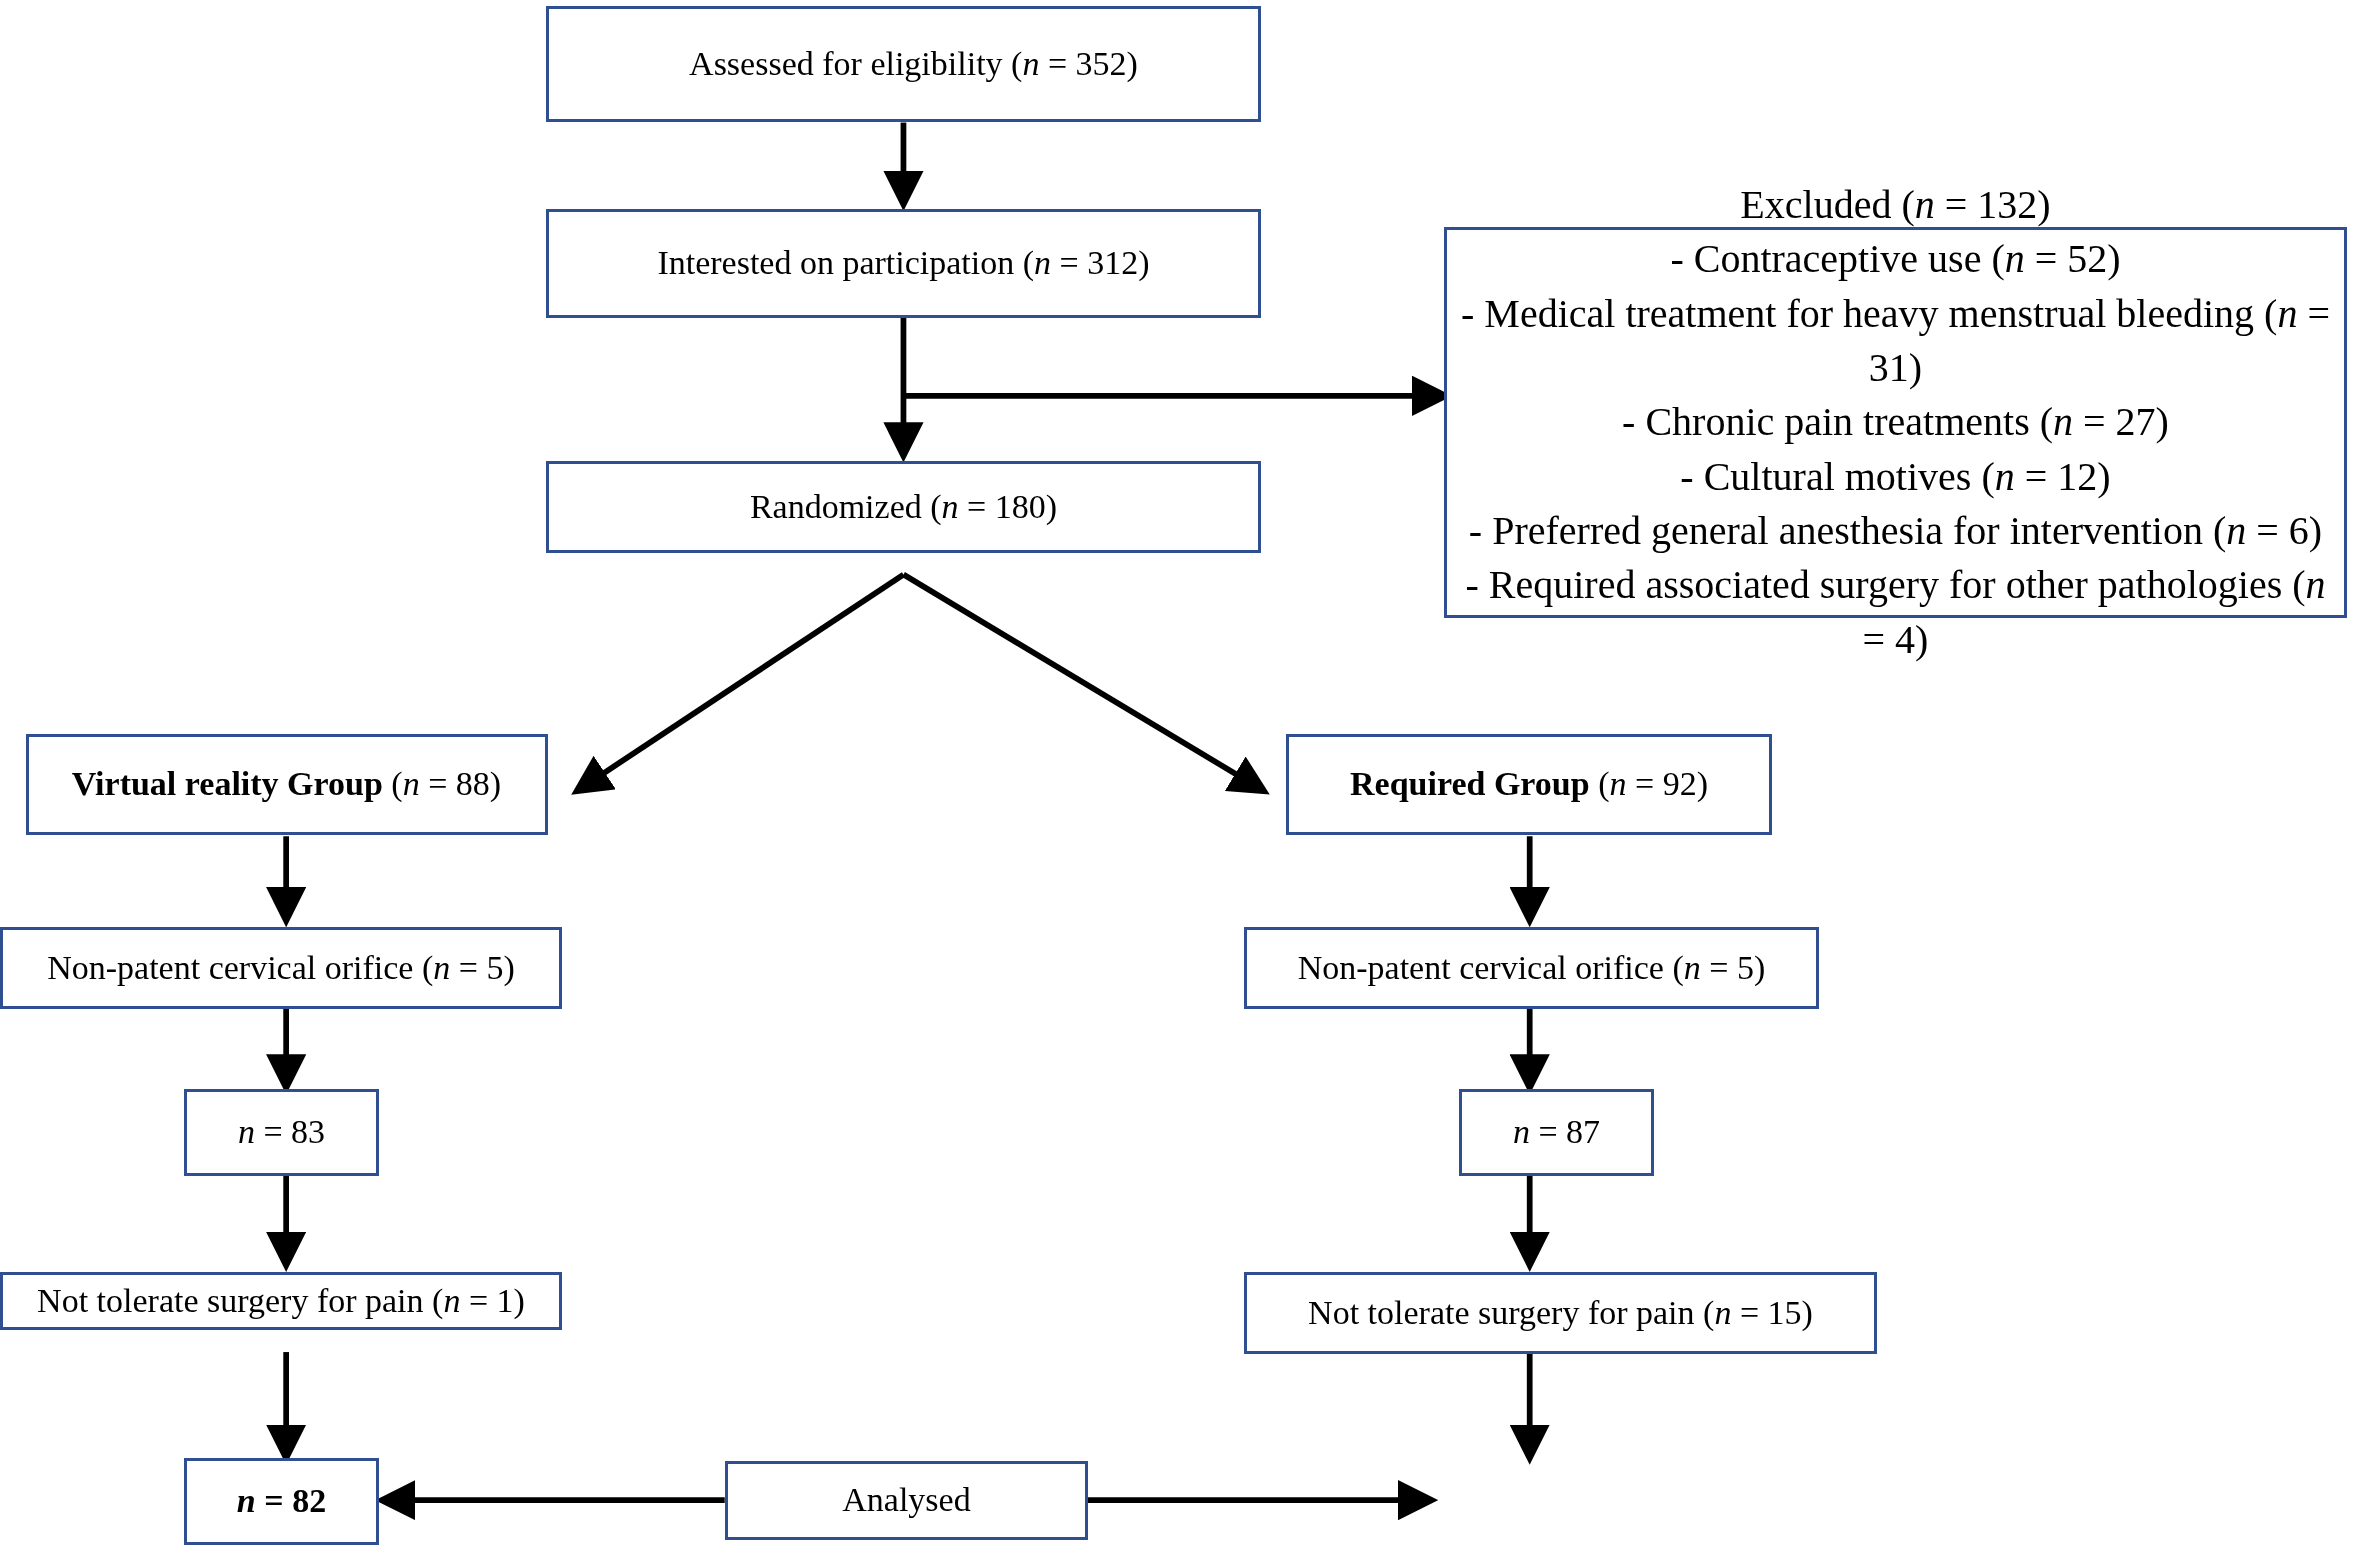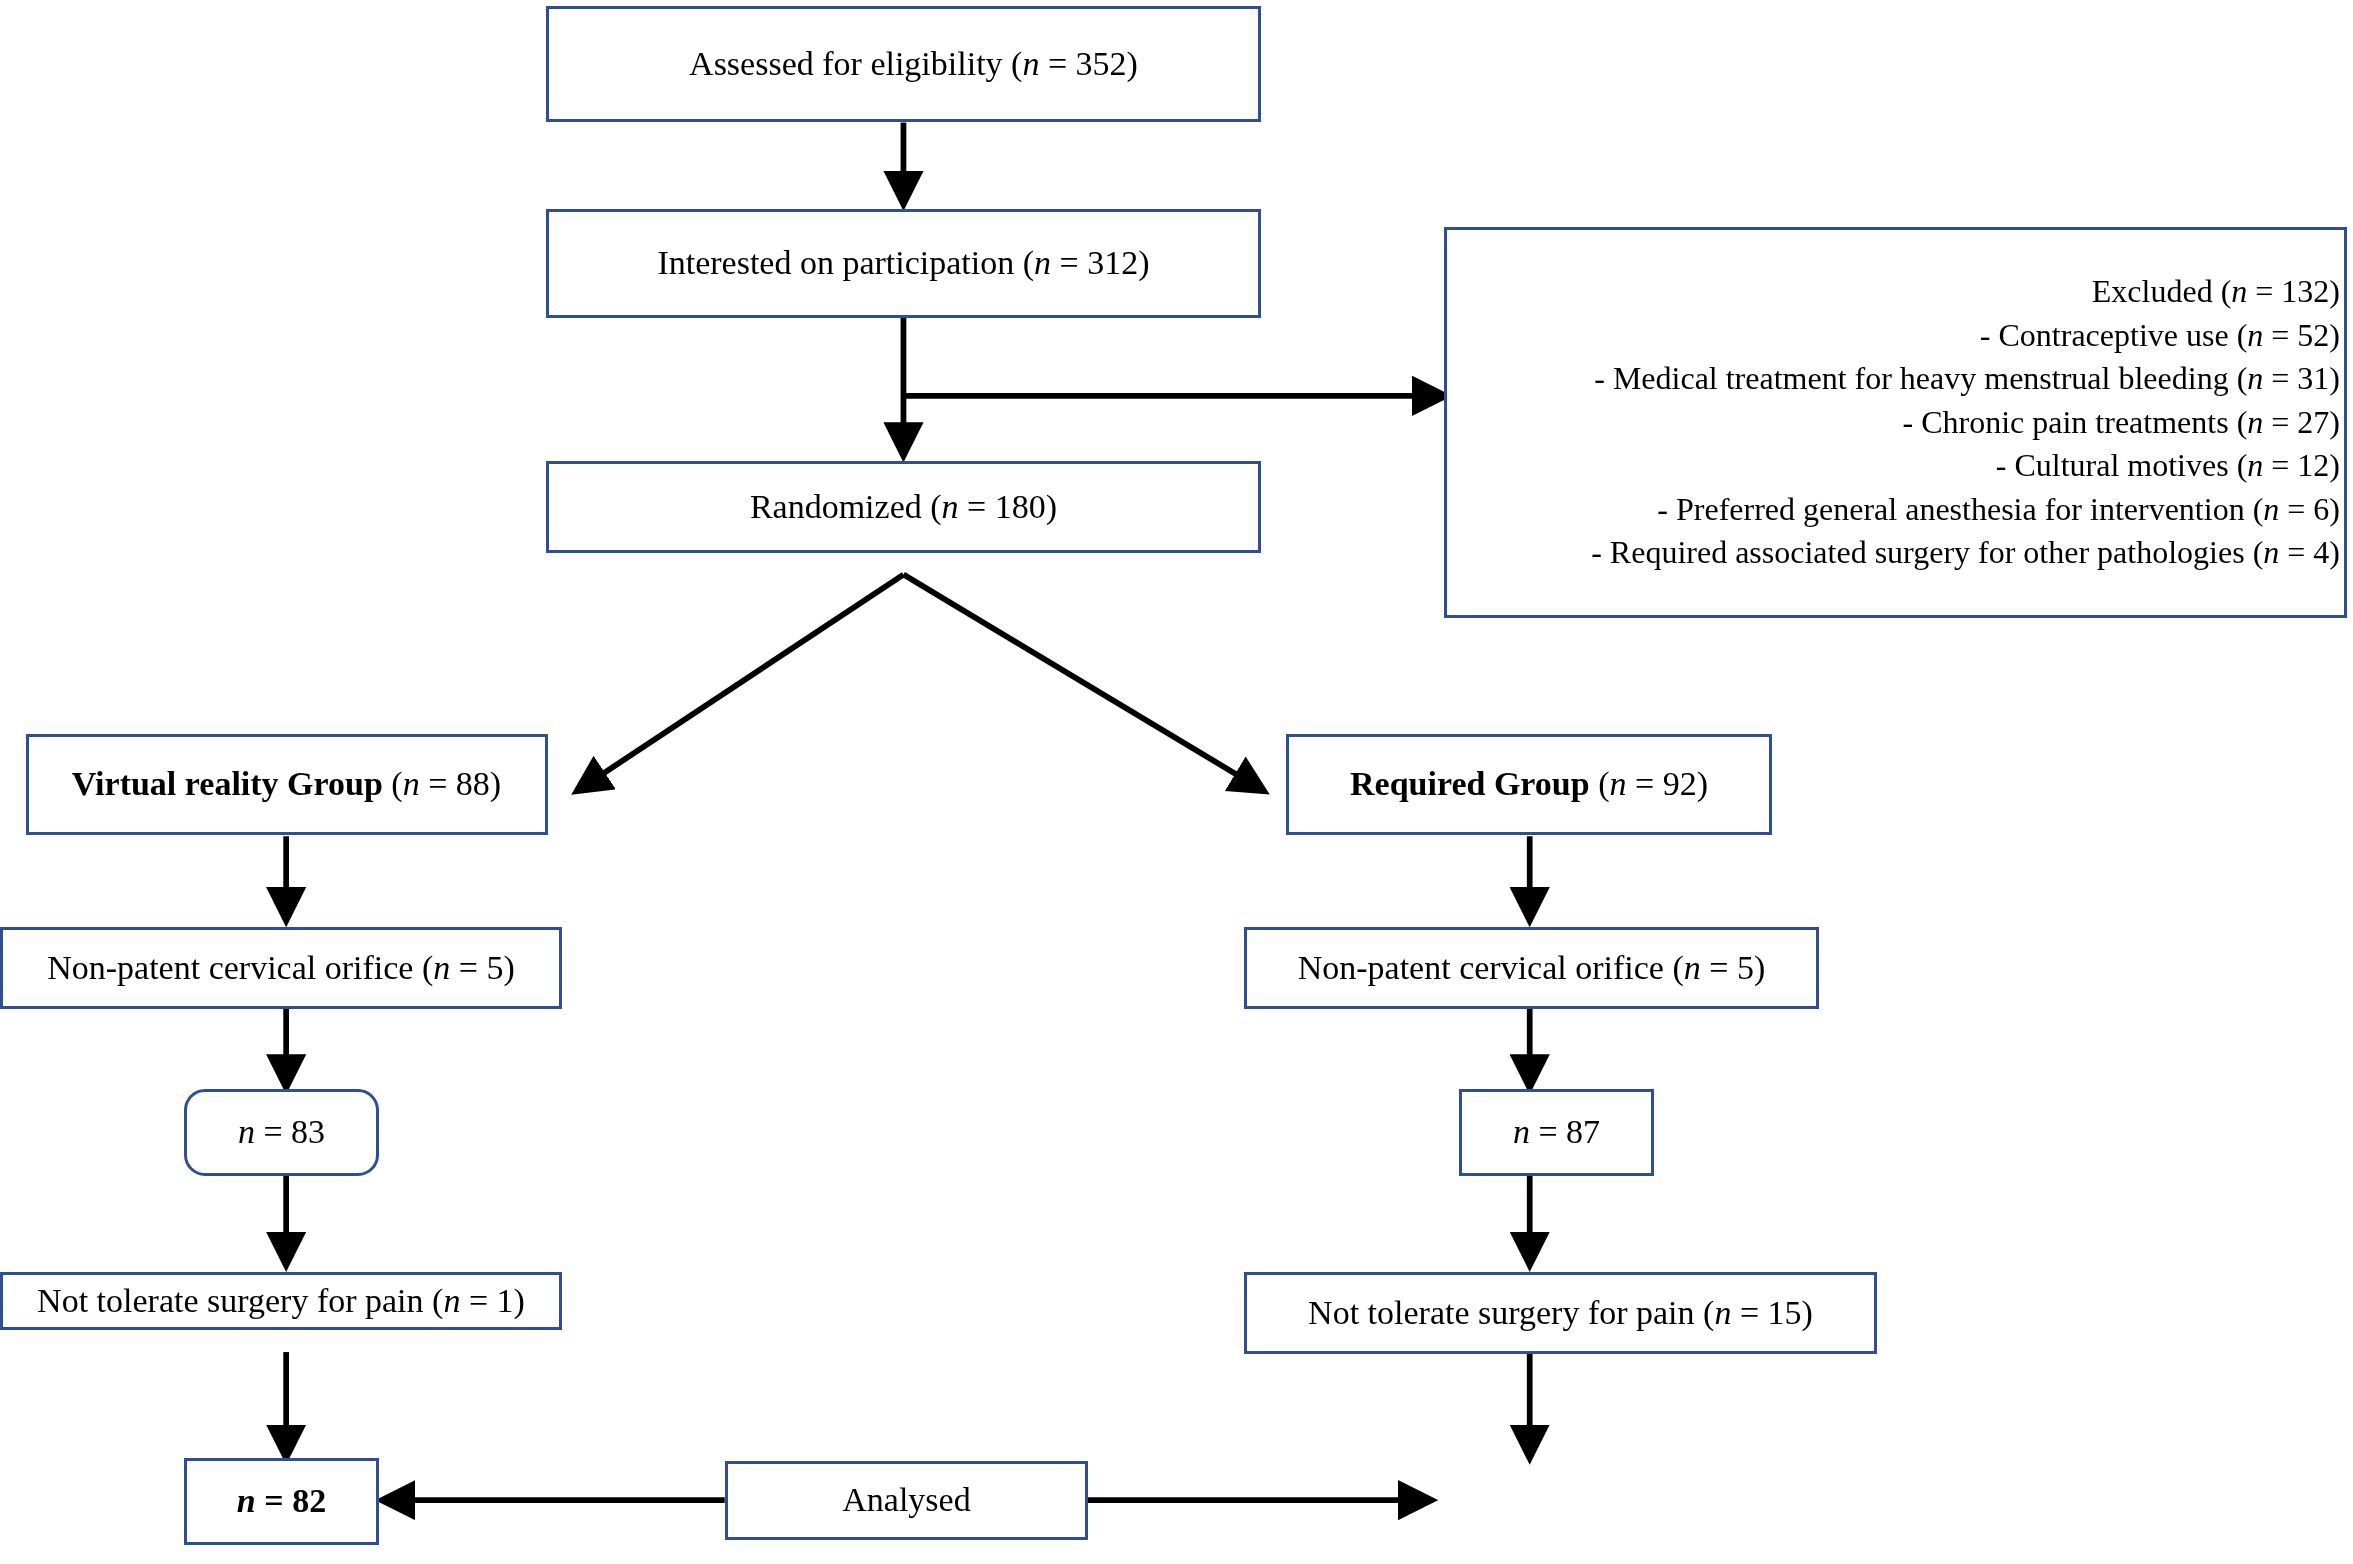--- a/index.html
+++ b/index.html
@@ -34,23 +34,23 @@
     padding: 0 11.5px;
     font-size: 34px;
     white-space: pre-wrap;
   }
   .nodetext.nowrap { white-space: nowrap; }
 
   .excluded-text {
     display: block;
     width: 100%;
     padding: 0 4px;
-    font-size: 32px;
+    font-size: 40px;
     line-height: 1.36;
-    text-align: right;
+    text-align: center;
     white-space: pre-wrap;
   }
 
   em.v { font-style: italic; }
   b.bold { font-weight: bold; }
 
   #arrows {
     position: absolute;
     left: 0; top: 0;
     width: 2354px;
@@ -131,21 +131,21 @@
       <b class="bold">Virtual reality Group</b><span> (</span><em class="v">n</em><span> = 88)</span>
     </span>
   </div>
 
   <div class="node center" style="left:0px; top:927px; width:562px; height:82px;">
     <span class="nodetext nowrap">
       <span>Non-patent cervical orifice (</span><em class="v">n</em><span> = 5)</span>
     </span>
   </div>
 
-  <div class="node center" style="left:184px; top:1089px; width:195px; height:87px;border-radius:21px;">
+  <div class="node center" style="left:184px; top:1089px; width:195px; height:87px;">
     <span class="nodetext nowrap">
       <span></span><em class="v">n</em><span> = 83</span>
     </span>
   </div>
 
   <div class="node center" style="left:0px; top:1272px; width:562px; height:58px;">
     <span class="nodetext nowrap">
       <span>Not tolerate surgery for pain (</span><em class="v">n</em><span> = 1)</span>
     </span>
   </div>

